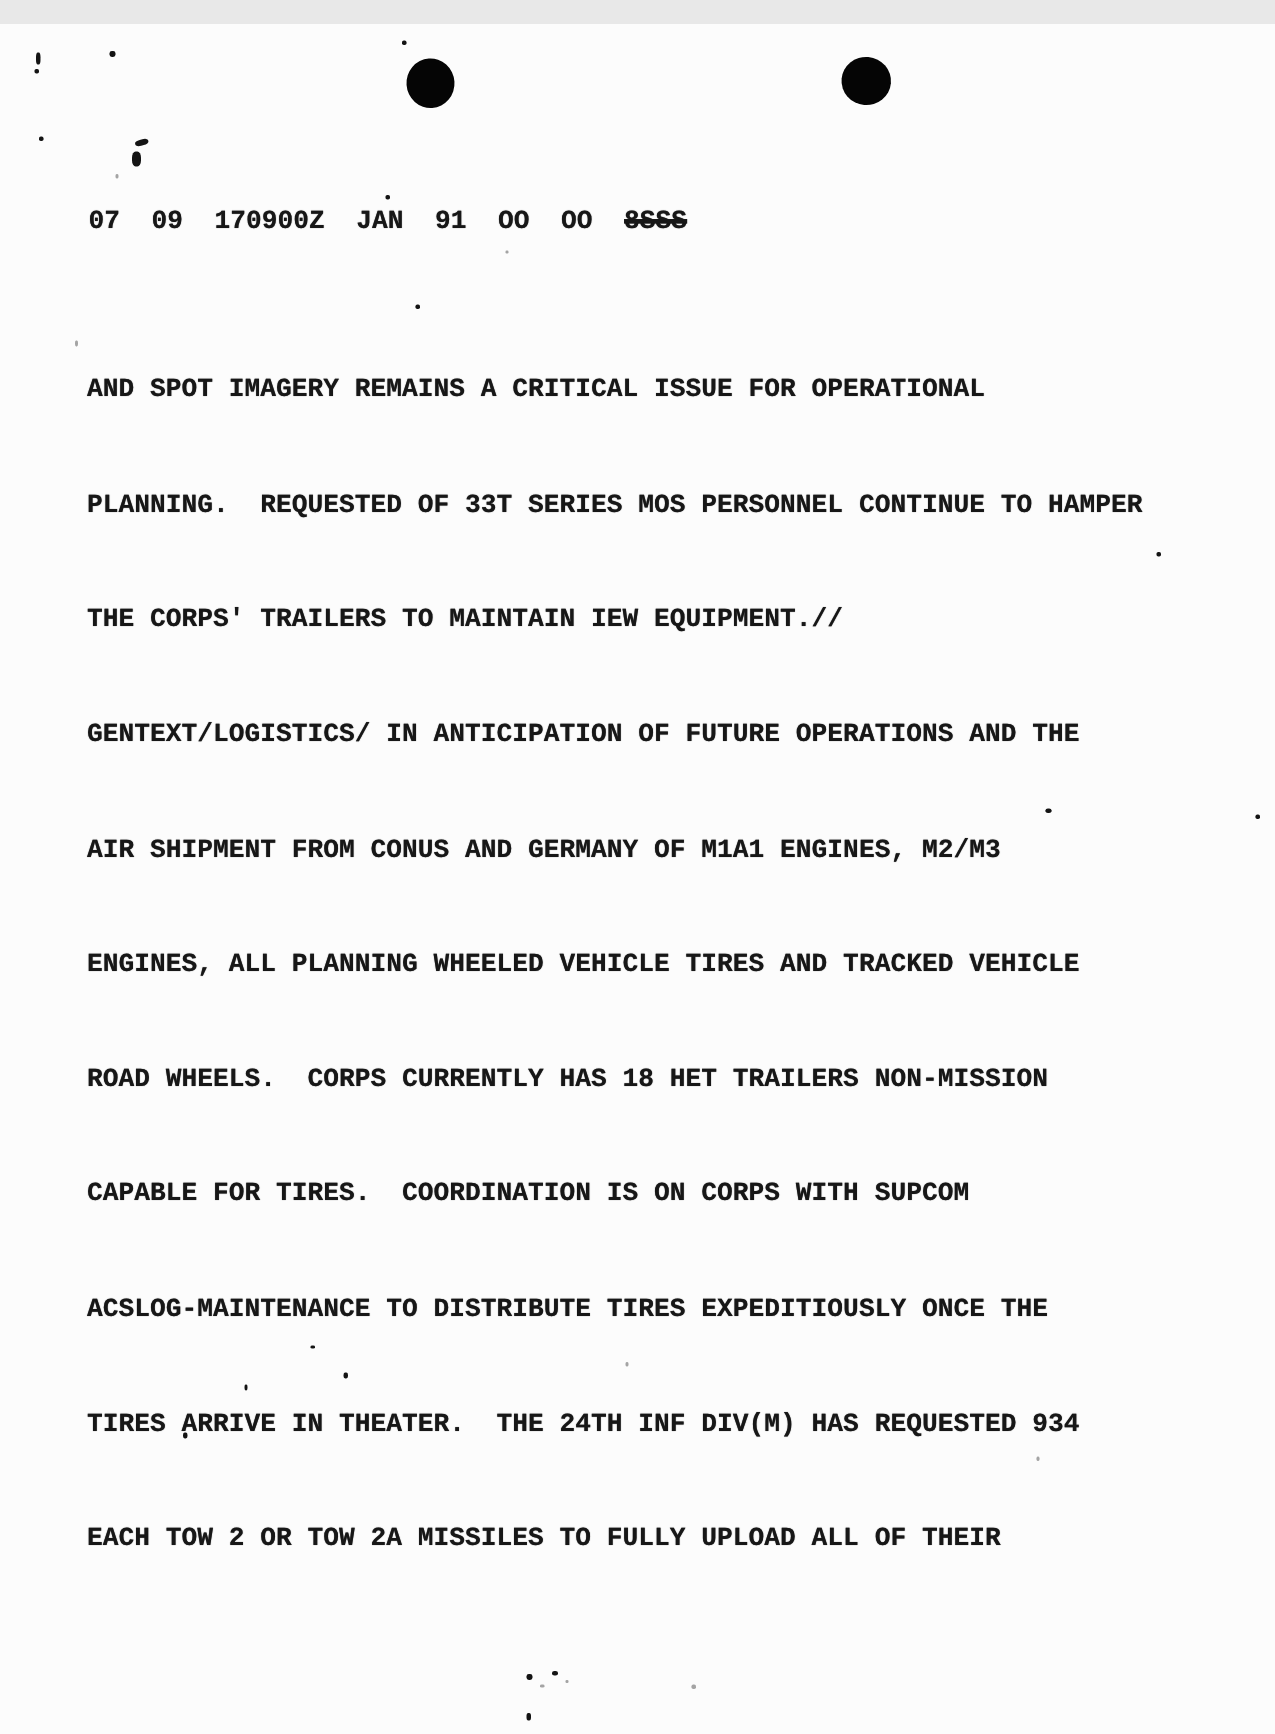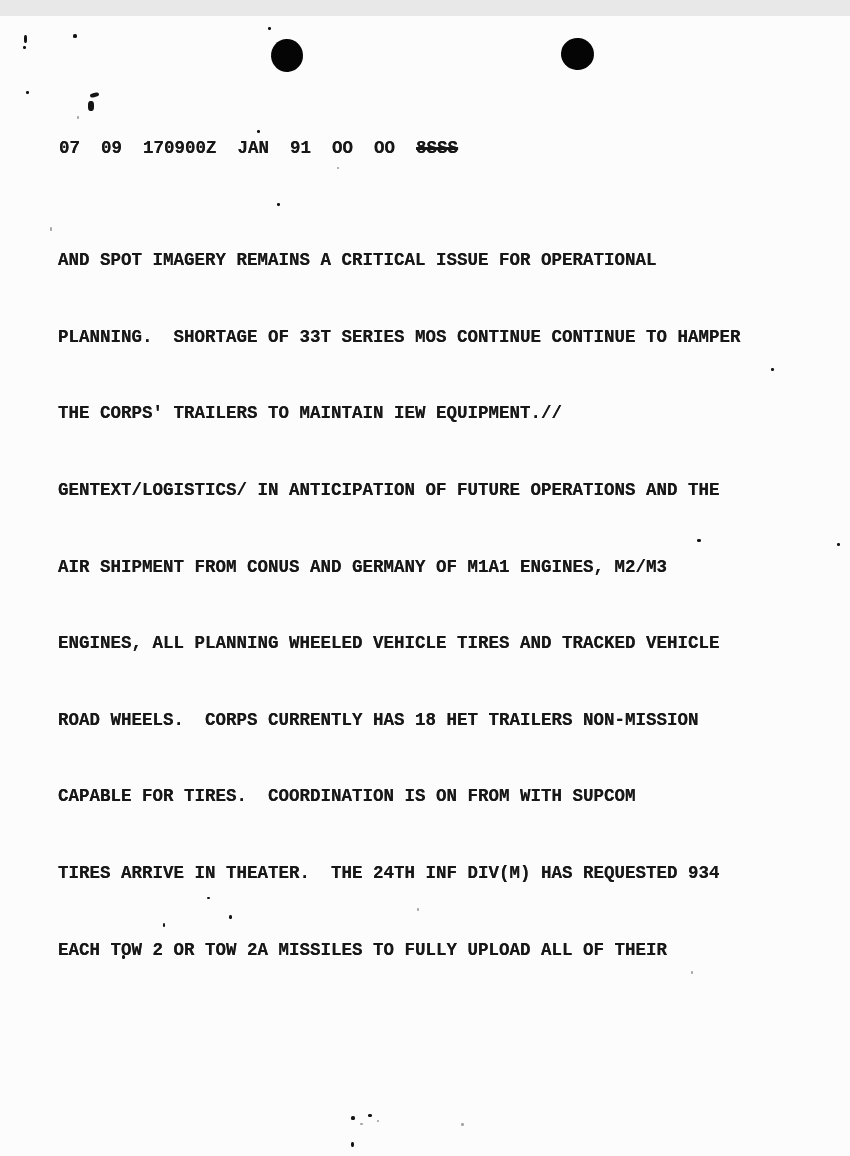--- a/index.html
+++ b/index.html
@@ -62,27 +62,28 @@
 
 <div class="page">
 
   <div class="punch punch-1"></div>
   <div class="punch punch-2"></div>
 
   <div class="typewriter header-line"><span>07  09  170900Z  JAN  91  OO  OO  </span><span class="struck">8SSS</span></div>
 
   <div class="typewriter body-block">
     <div class="line">AND SPOT IMAGERY REMAINS A CRITICAL ISSUE FOR OPERATIONAL</div>
-    <div class="line">PLANNING.  SHORTAGE OF 33T SERIES MOS CONTINUE CONTINUE TO HAMPER</div>
+    <div class="line">PLANNING.  REQUESTED OF 33T SERIES MOS PERSONNEL CONTINUE TO HAMPER</div>
     <div class="line">THE CORPS' TRAILERS TO MAINTAIN IEW EQUIPMENT.//</div>
     <div class="line">GENTEXT/LOGISTICS/ IN ANTICIPATION OF FUTURE OPERATIONS AND THE</div>
     <div class="line">AIR SHIPMENT FROM CONUS AND GERMANY OF M1A1 ENGINES, M2/M3</div>
     <div class="line">ENGINES, ALL PLANNING WHEELED VEHICLE TIRES AND TRACKED VEHICLE</div>
     <div class="line">ROAD WHEELS.  CORPS CURRENTLY HAS 18 HET TRAILERS NON-MISSION</div>
-    <div class="line">CAPABLE FOR TIRES.  COORDINATION IS ON FROM WITH SUPCOM</div>
+    <div class="line">CAPABLE FOR TIRES.  COORDINATION IS ON CORPS WITH SUPCOM</div>
+    <div class="line">ACSLOG-MAINTENANCE TO DISTRIBUTE TIRES EXPEDITIOUSLY ONCE THE</div>
     <div class="line">TIRES ARRIVE IN THEATER.  THE 24TH INF DIV(M) HAS REQUESTED 934</div>
     <div class="line">EACH TOW 2 OR TOW 2A MISSILES TO FULLY UPLOAD ALL OF THEIR</div>
     
     
     
     
     
     
   </div>
 

